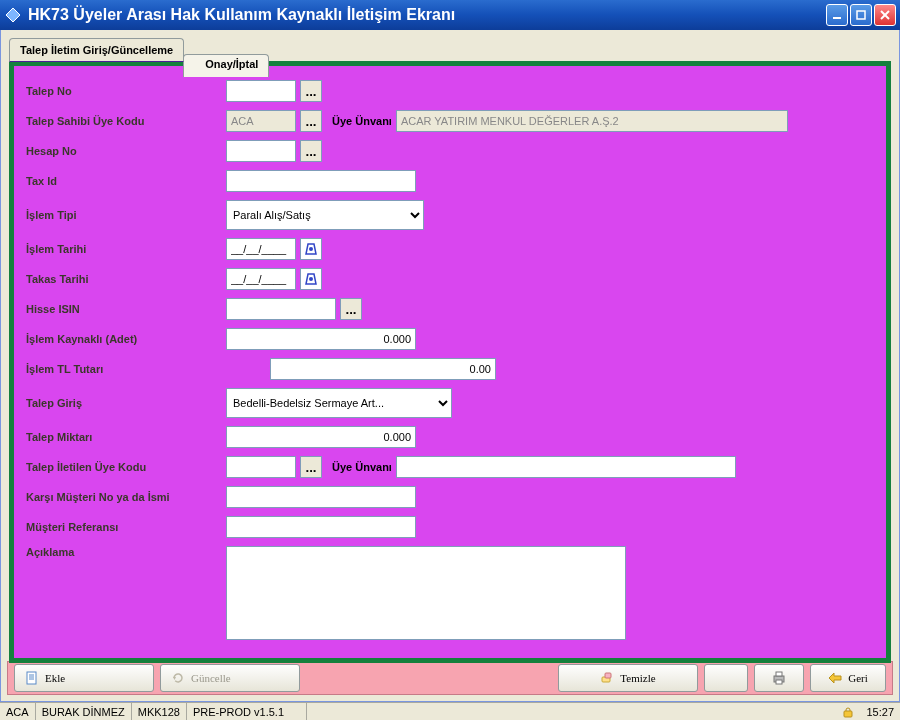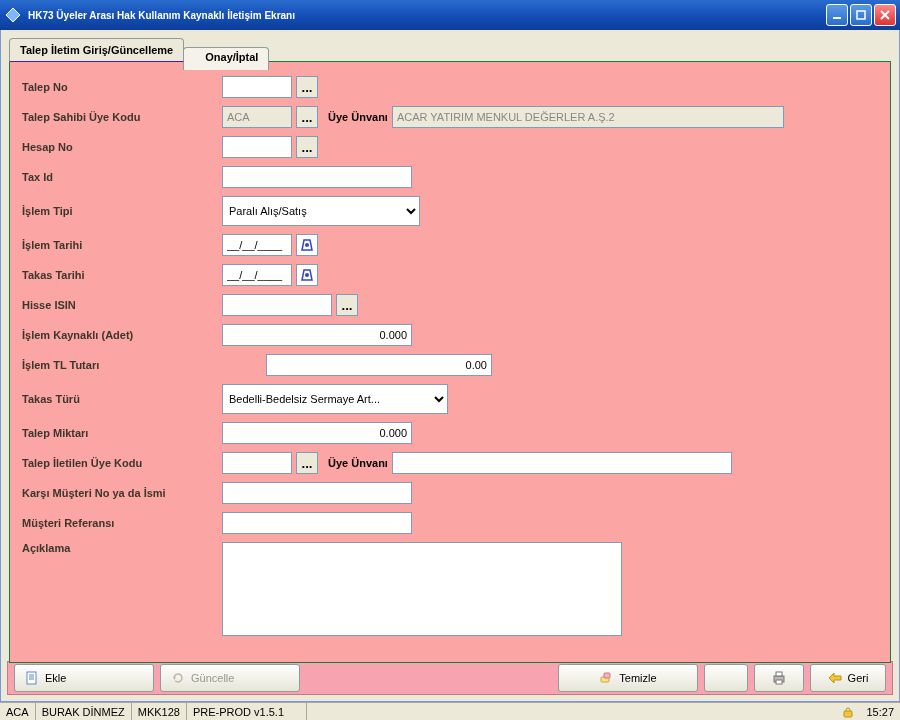--- a/index.html
+++ b/index.html
@@ -22,21 +22,21 @@
     color: #fff;
   }
   .titlebar .app-icon {
     width: 18px; height: 18px;
     margin-right: 6px;
     display: flex; align-items: center; justify-content: center;
   }
   .titlebar .title {
     flex: 1;
     font-weight: bold;
-    font-size: 10px;
+    font-size: 16px;
   }
   .titlebar .winbtns { display: flex; gap: 2px; }
   .winbtn {
     width: 22px; height: 22px;
     border: 1px solid #fff;
     background: linear-gradient(to bottom, #5a9be6, #2a6cce);
     border-radius: 3px;
     display: flex; align-items: center; justify-content: center;
     color: #fff; font-weight: bold; font-size: 11px;
     cursor: pointer;
@@ -70,27 +70,27 @@
   .tab.active {
     background: #ece9d8;
     font-weight: bold;
     border-bottom: 1px solid #4c1d95;
     margin-bottom: -1px;
     z-index: 3;
   }
   .tab.inactive {
     background: #f5f3e9;
     font-weight: bold;
-    top: 9px;
+    top: 16px;
     padding-top: 3px;
     padding-left: 21px;
   }
   .tabpanel {
-    border: 1px solid #15803d;
-    background: #fca5a5;
+    border: 5px solid #15803d;
+    background: #d946ef;
     padding: 14px 12px;
     position: relative;
     height: 602px;
     z-index: 1;
   }
   .form-row {
     display: flex;
     align-items: center;
     margin-bottom: 8px;
   }
@@ -162,21 +162,21 @@
   .btn {
     height: 28px;
     background: linear-gradient(to bottom, #fefefe, #e7e5d8);
     border: 1px solid #919b9c;
     border-radius: 3px;
     padding: 0 10px;
     display: inline-flex;
     align-items: center;
     gap: 6px;
     cursor: pointer;
-    font-family: Liberation Sans, sans-serif;
+    font-family: Liberation Serif, serif;
     font-size: 11px;
   }
   .btn.disabled {
     color: #9a988c;
     cursor: default;
   }
   .btn.wide { width: 140px; justify-content: flex-start; }
   .btn.icon-only { width: 50px; justify-content: center; }
   .statusbar {
     position: absolute;
@@ -320,21 +320,21 @@
     </div>
 
     <div class="form-row">
       <span class="label">İşlem TL Tutarı</span>
       <div class="ctrl-group">
         <input class="txt right-num" style="width: 226px; margin-left: 44px;" value="0.00">
       </div>
     </div>
 
     <div class="form-row">
-      <span class="label">Takas Türü</span>
+      <span class="label">Talep Giriş</span>
       <div class="ctrl-group">
         <select class="sel" style="width:226px">
           <option>Bedelli-Bedelsiz Sermaye Art...</option>
         </select>
       </div>
     </div>
 
     <div class="form-row">
       <span class="label">Talep Miktarı</span>
       <div class="ctrl-group">

